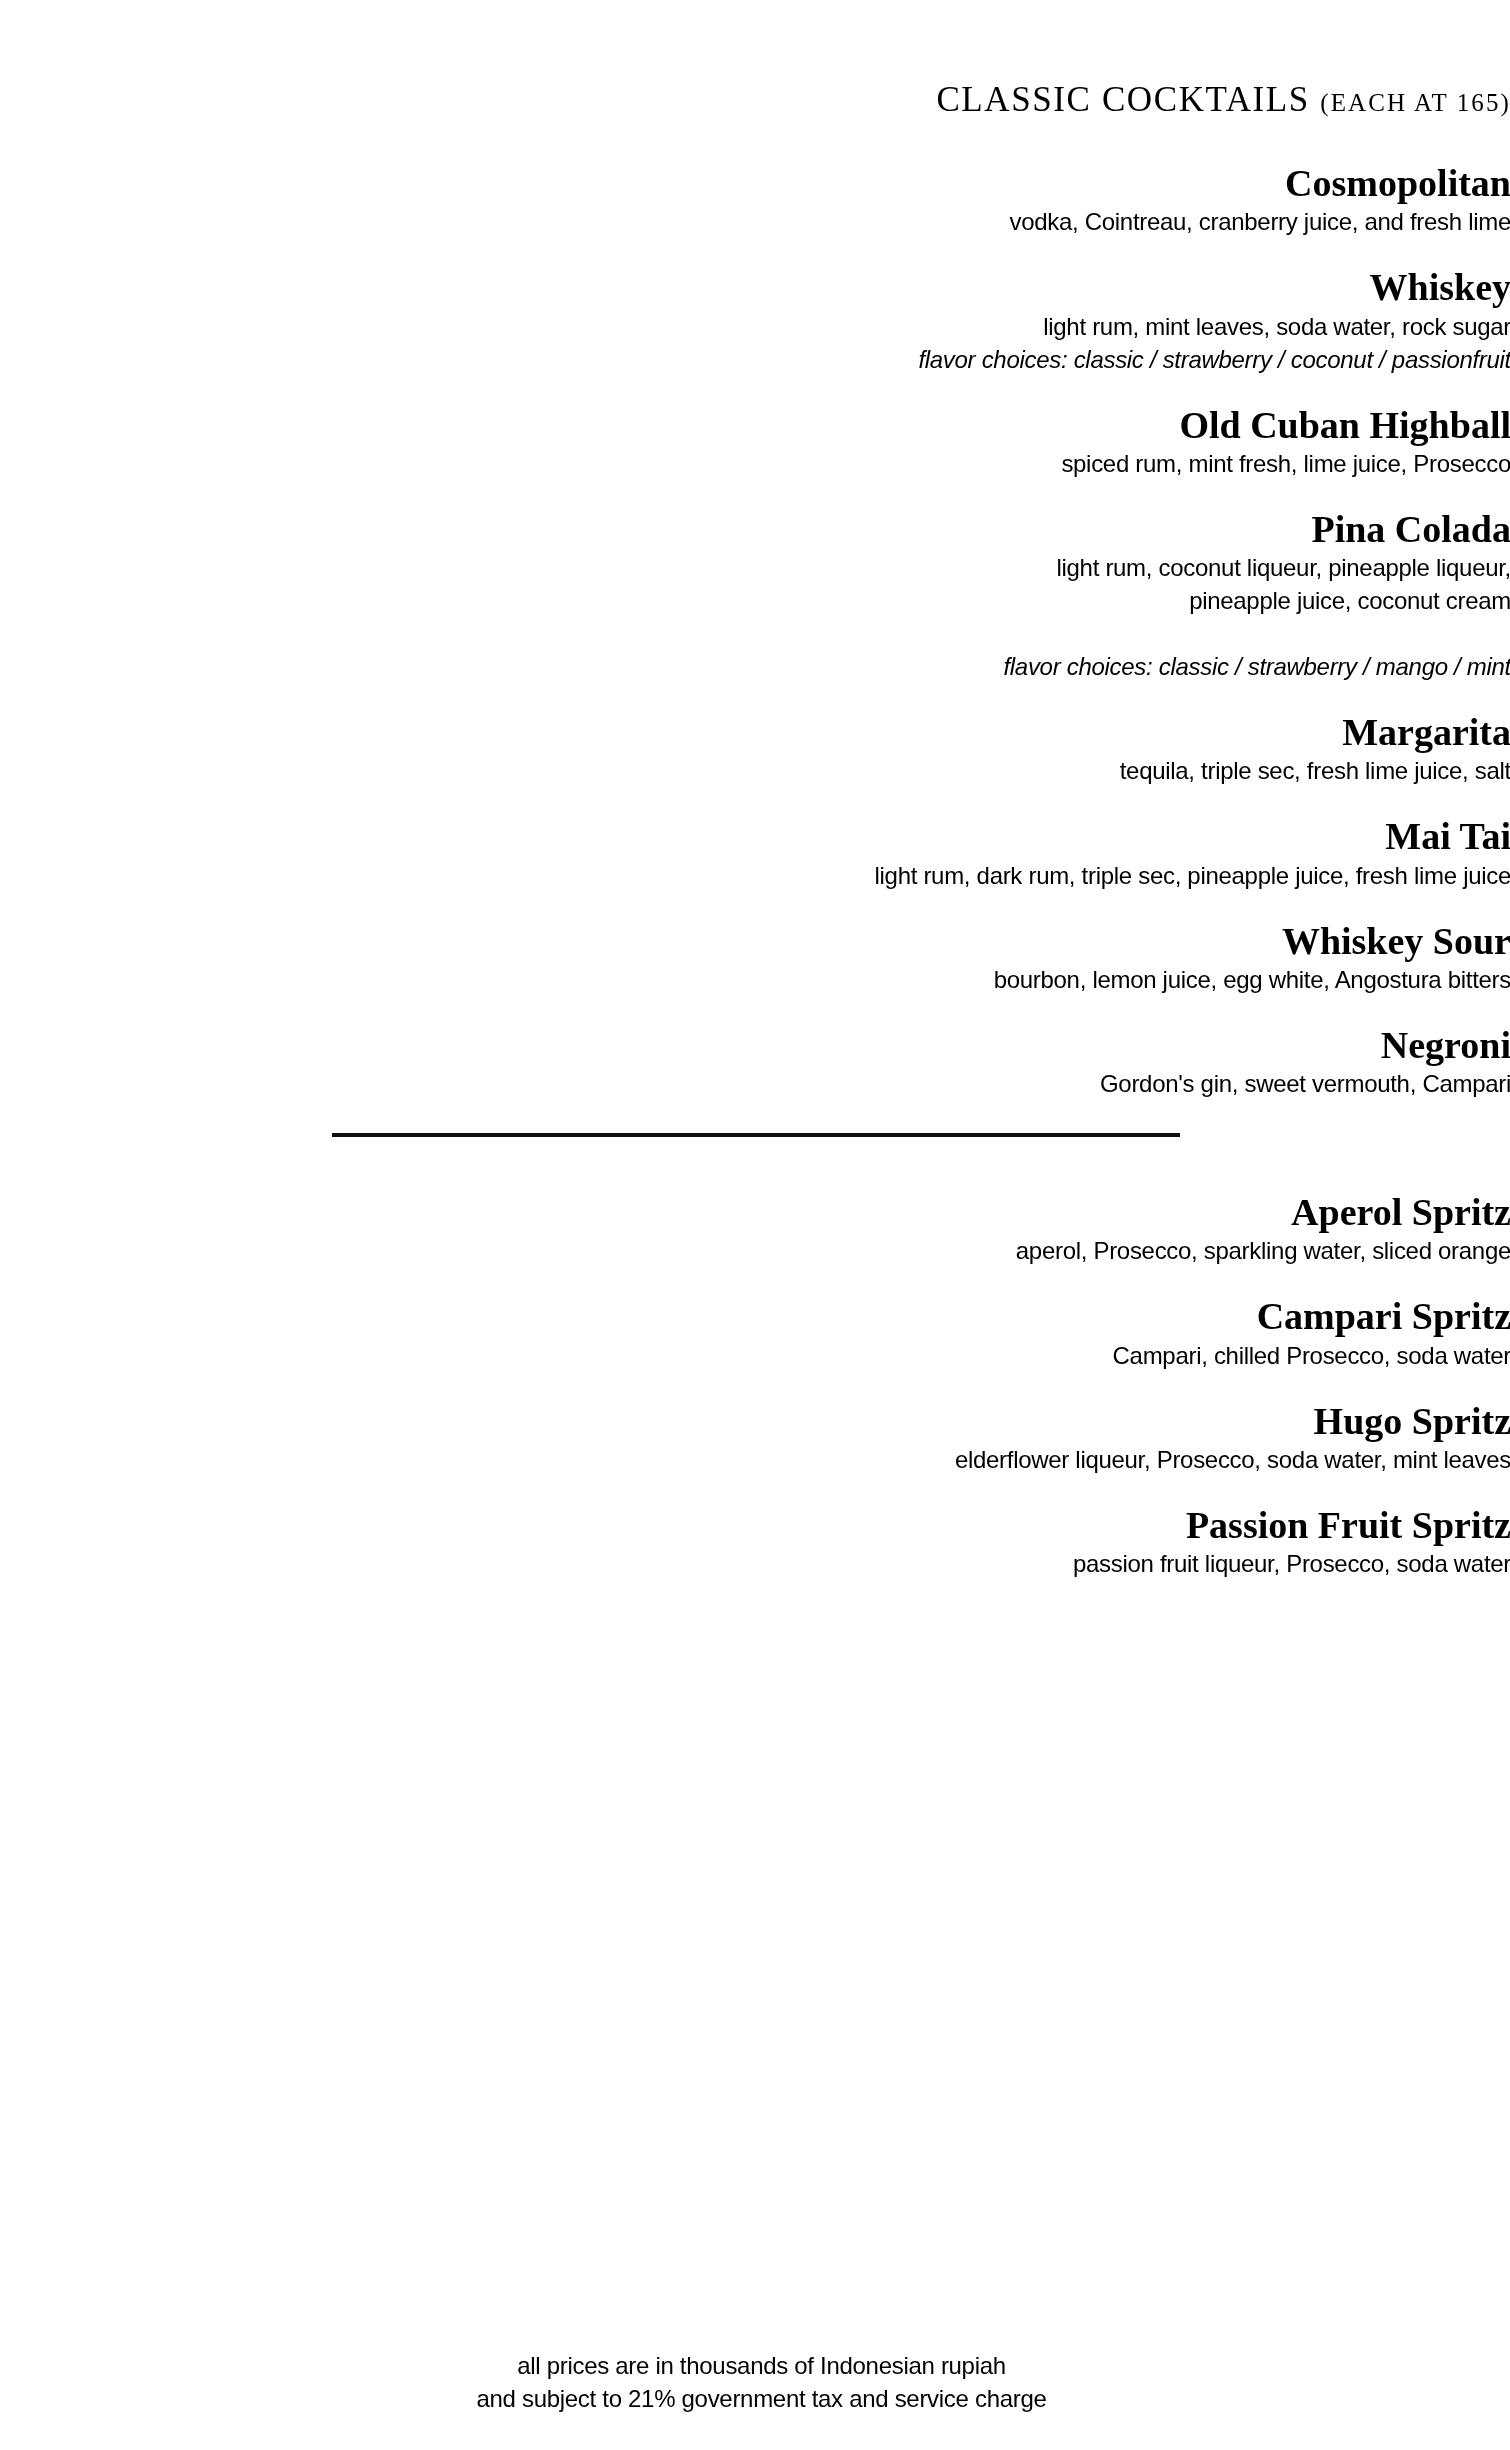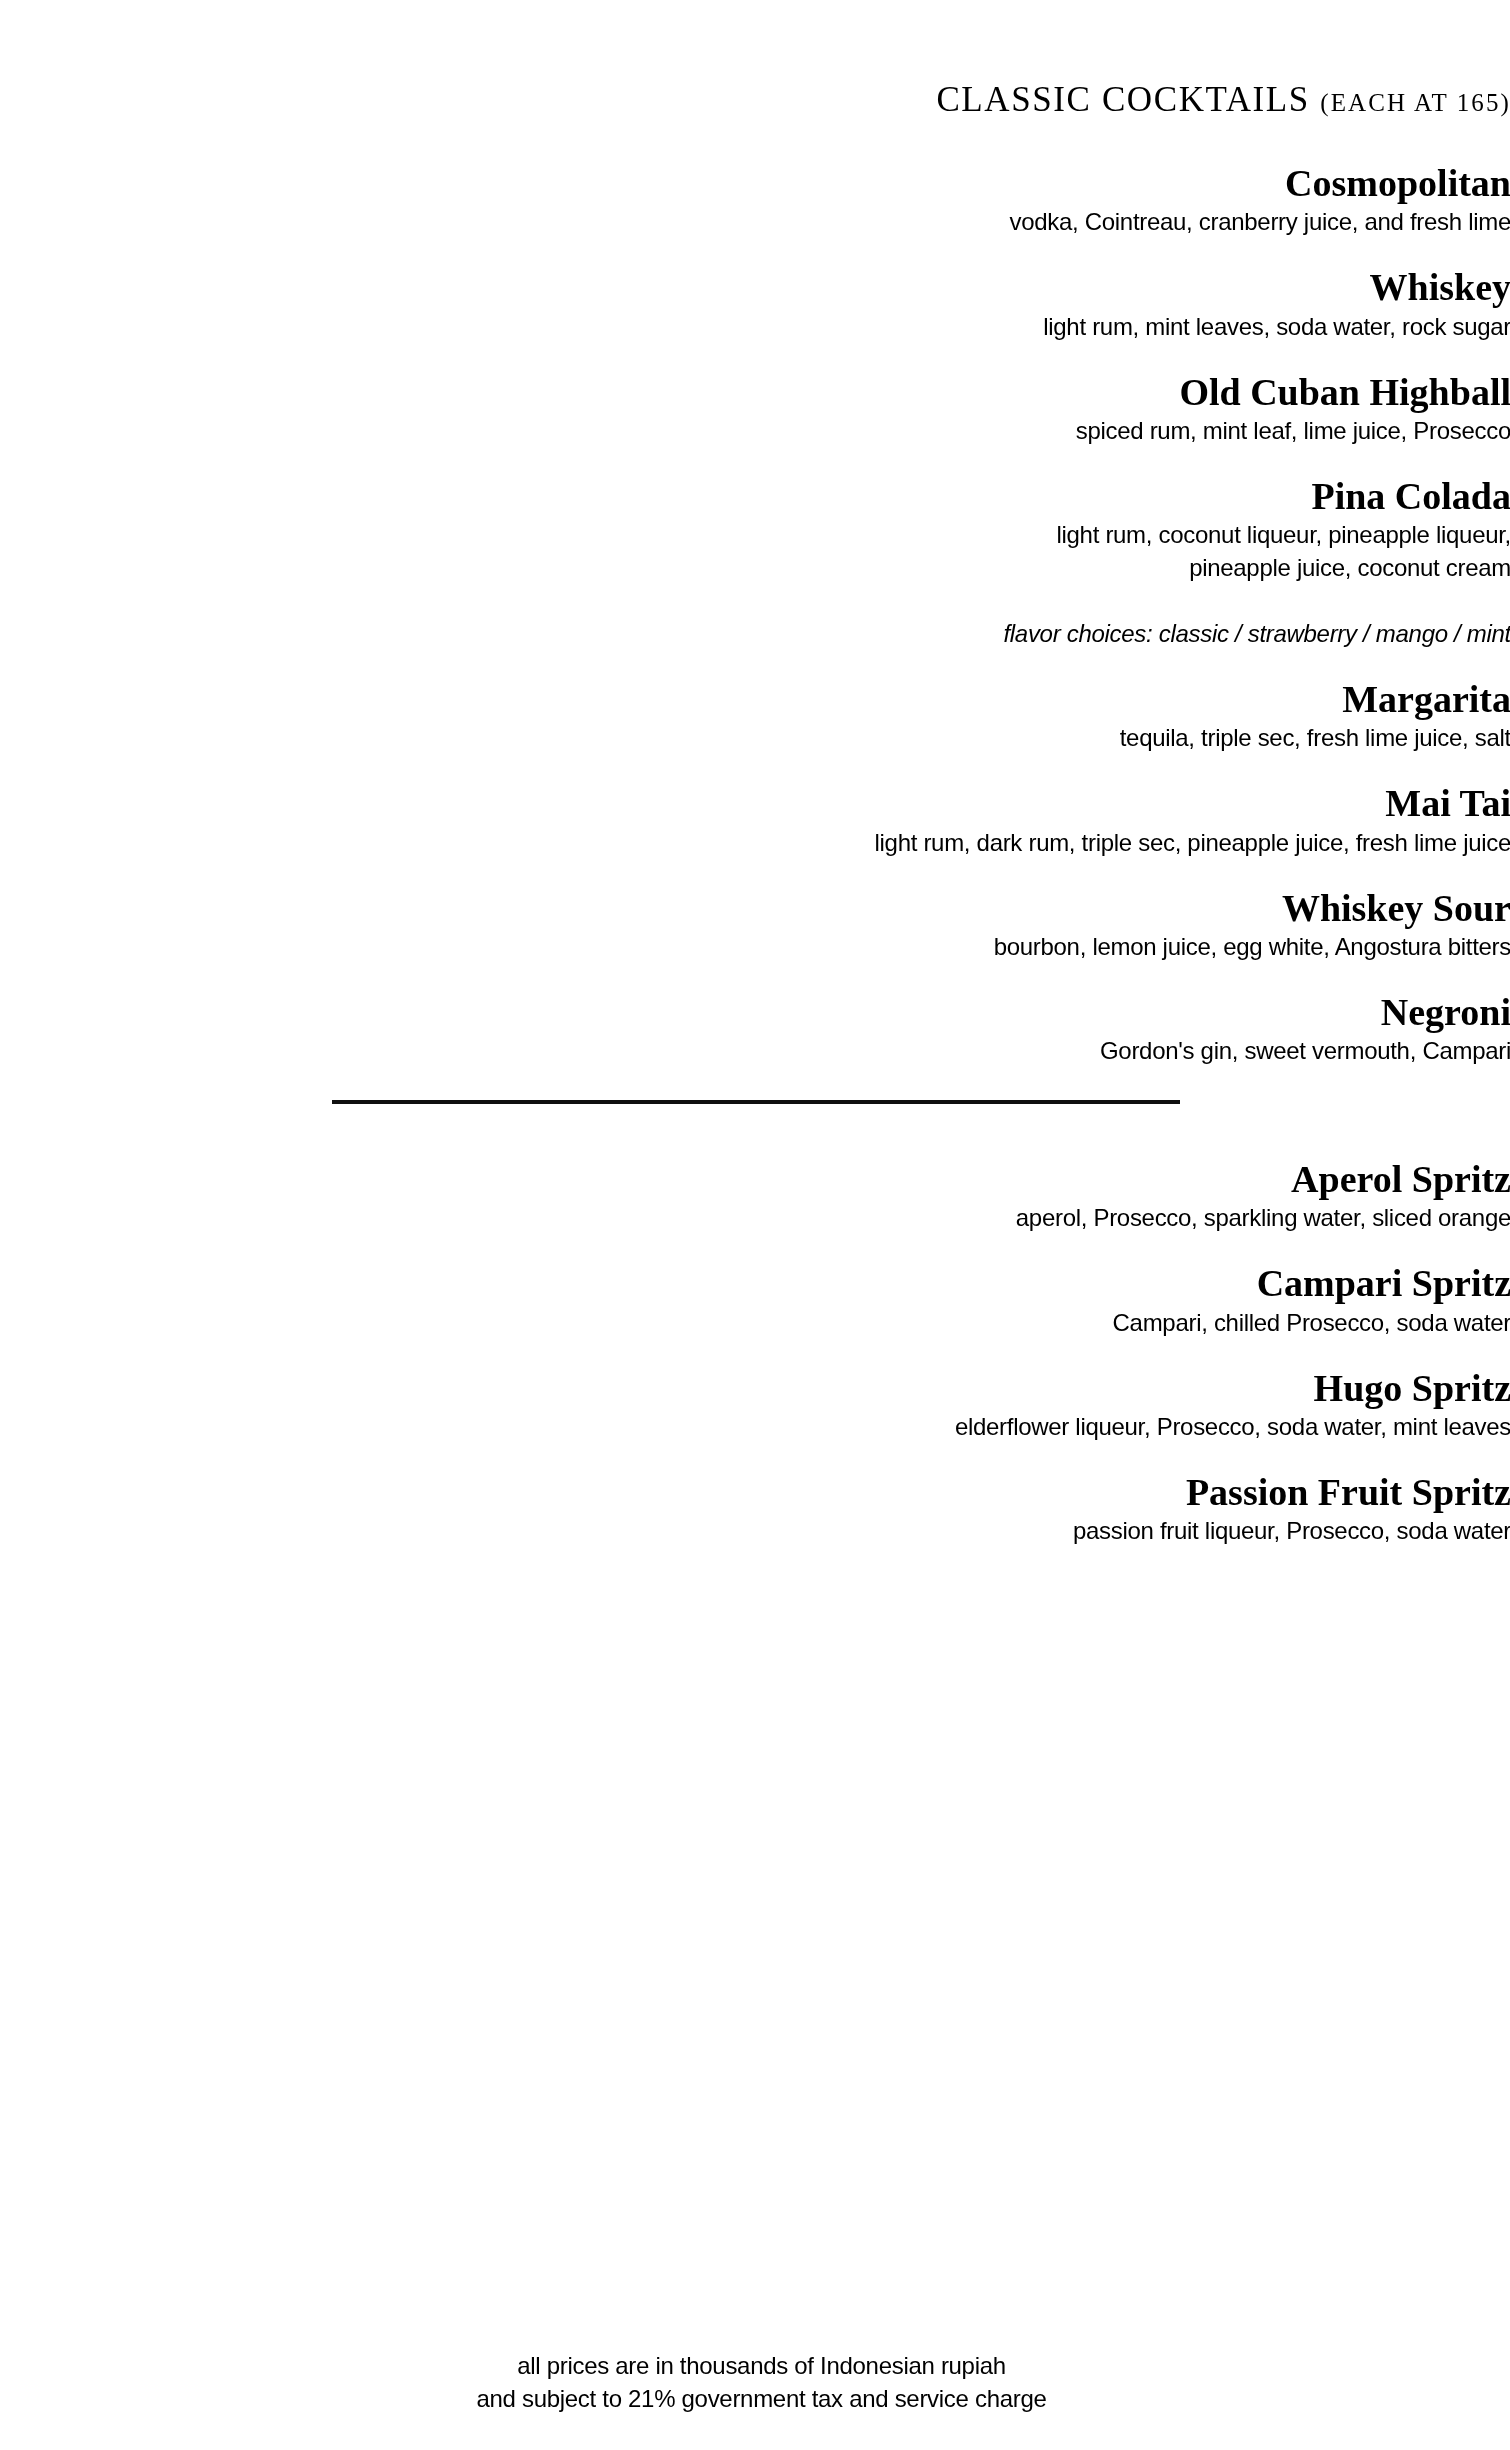--- a/index.html
+++ b/index.html
@@ -90,25 +90,26 @@
     <h1 class="section-title"><span class="title-text">CLASSIC COCKTAILS</span> <span class="price-note">(each at 165)</span></h1>
 
     <div class="menu-item">
       <div class="item-name">Cosmopolitan</div>
       <div class="item-desc">vodka, Cointreau, cranberry juice, and fresh lime</div>
     </div>
 
     <div class="menu-item">
       <div class="item-name">Whiskey</div>
       <div class="item-desc">light rum, mint leaves, soda water, rock sugar</div>
+      <div class="flavor-note">flavor choices: classic / strawberry / coconut / passionfruit</div>
     </div>
 
     <div class="menu-item">
       <div class="item-name">Old Cuban Highball</div>
-      <div class="item-desc">spiced rum, mint leaf, lime juice, Prosecco</div>
+      <div class="item-desc">spiced rum, mint fresh, lime juice, Prosecco</div>
     </div>
 
     <div class="menu-item">
       <div class="item-name">Pina Colada</div>
       <div class="item-desc">light rum, coconut liqueur, pineapple liqueur,
 pineapple juice, coconut cream</div>
     </div>
 
     <div class="menu-item">
       <div class="flavor-note">flavor choices: classic / strawberry / mango / mint</div>

